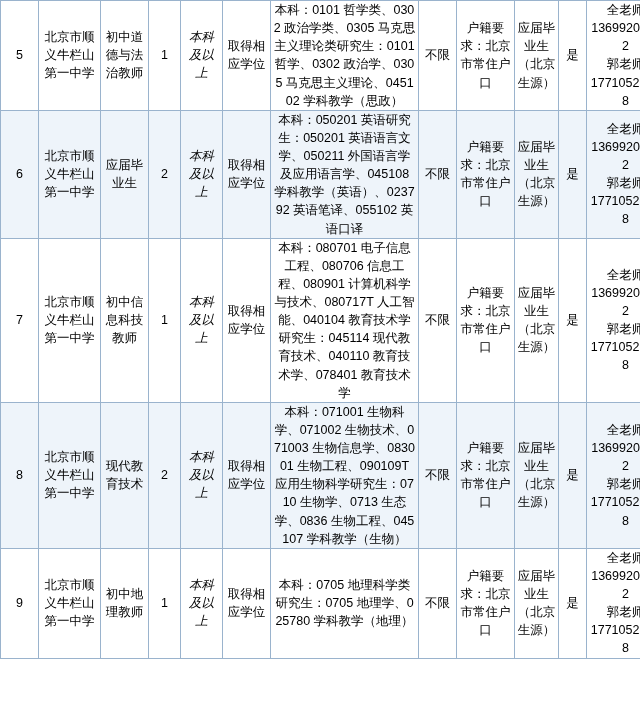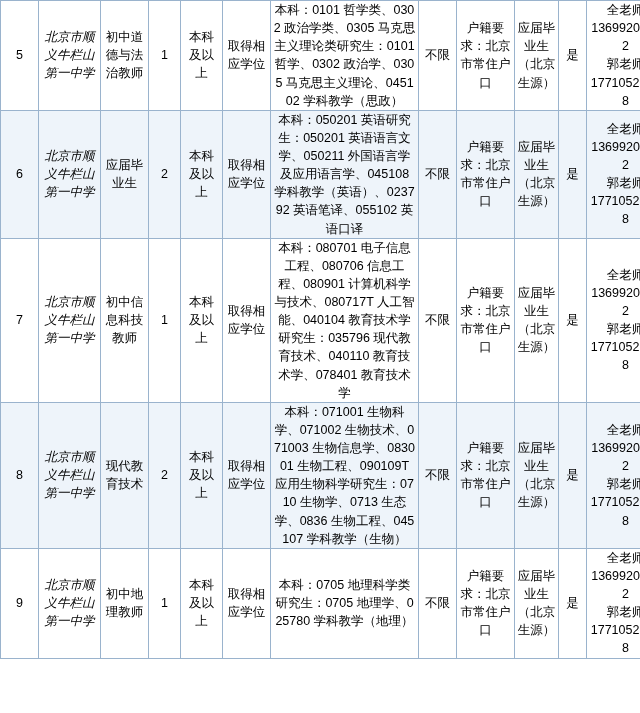--- a/index.html
+++ b/index.html
@@ -45,23 +45,23 @@
   col.c-degree { width: 42px; }
   col.c-degreecert { width: 48px; }
   col.c-major { width: 148px; }
   col.c-limit { width: 38px; }
   col.c-household { width: 58px; }
   col.c-type { width: 44px; }
   col.c-fresh { width: 28px; }
   col.c-contact { width: 78px; }
 
   td.col-index { font-size: 13px; }
-  td.col-unit { padding: 4px 6px; font-style: italic; }
+  td.col-unit { padding: 4px 6px; }
   td.col-post { padding: 4px 6px; }
-  td.col-degree { padding: 4px 8px; }
+  td.col-degree { padding: 4px 8px; font-style: italic; }
   td.col-degreecert { padding: 4px 6px; }
   td.col-major {
     text-align: left;
     padding: 5px 6px;
     line-height: 1.5;
   }
   td.col-household { padding: 4px 5px; }
   td.col-type { padding: 4px 5px; }
   td.col-contact {
     padding: 4px 4px;
@@ -126,21 +126,21 @@
           <span class="contact-line">17710525968</span>
         </td>
       </tr>
       <tr class="row-plain">
         <td class="col-index">7</td>
         <td class="col-unit">北京市顺义牛栏山第一中学</td>
         <td class="col-post">初中信息科技教师</td>
         <td class="col-count">1</td>
         <td class="col-degree">本科及以上</td>
         <td class="col-degreecert">取得相应学位</td>
-        <td class="col-major">本科：080701 电子信息工程、080706 信息工程、080901 计算机科学与技术、080717T 人工智能、040104 教育技术学研究生：035796 现代教育技术、040110 教育技术学、078401 教育技术学</td>
+        <td class="col-major">本科：080701 电子信息工程、080706 信息工程、080901 计算机科学与技术、080717T 人工智能、040104 教育技术学研究生：045114 现代教育技术、040110 教育技术学、078401 教育技术学</td>
         <td class="col-limit">不限</td>
         <td class="col-household">户籍要求：北京市常住户口</td>
         <td class="col-type">应届毕业生（北京生源）</td>
         <td class="col-fresh">是</td>
         <td class="col-contact">
           <span class="contact-line">全老师</span>
           <span class="contact-line">13699201142</span>
           <span class="contact-line">郭老师</span>
           <span class="contact-line">17710525968</span>
         </td>

